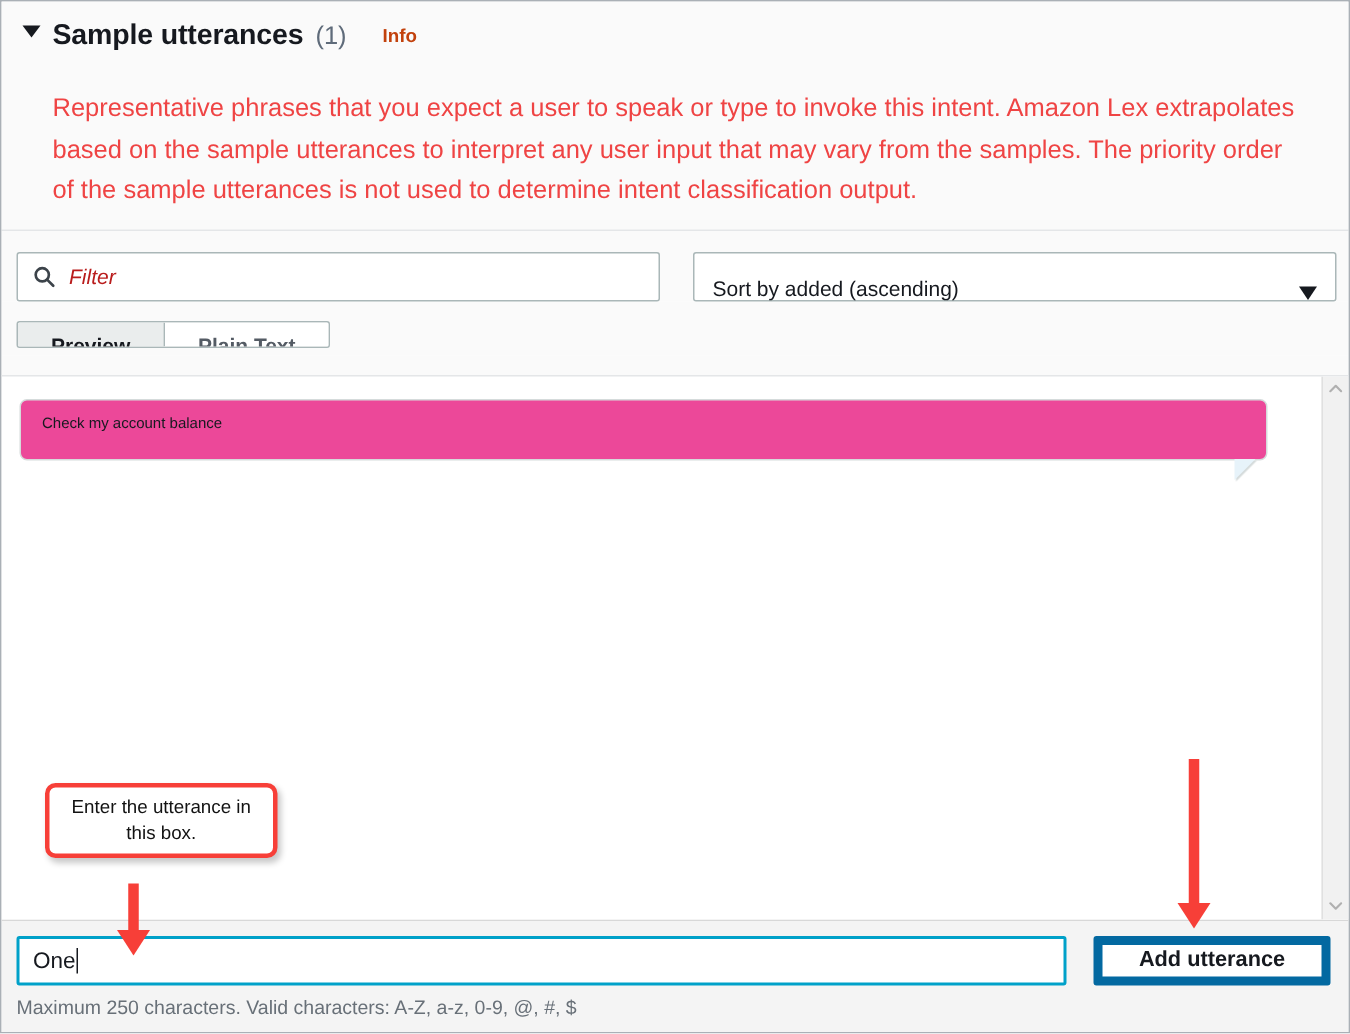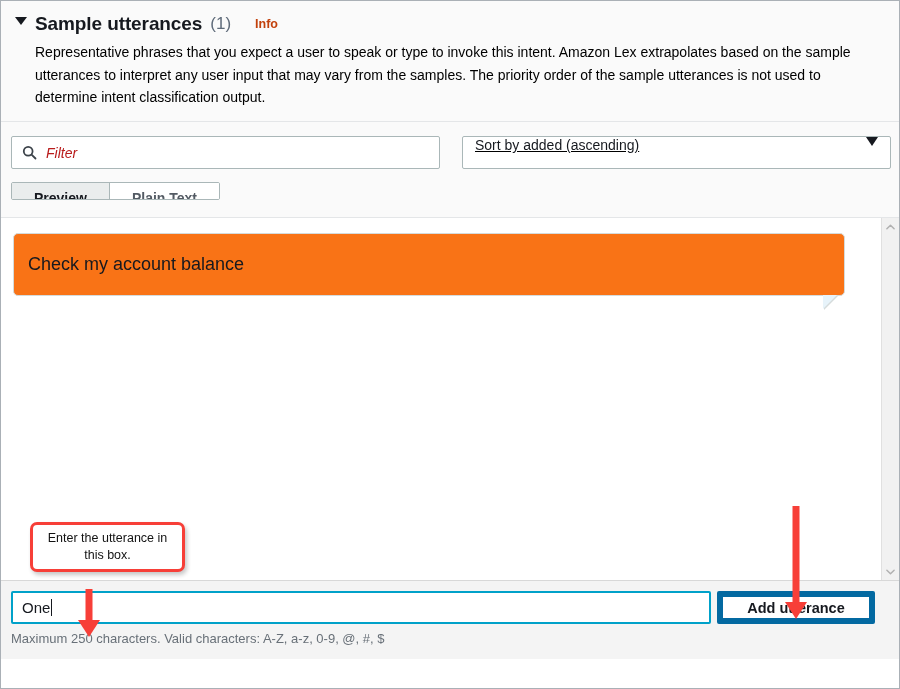--- a/index.html
+++ b/index.html
@@ -54,24 +54,24 @@
     font-weight: normal;
   }
   .info-link {
     font-size: 12.5px;
     font-weight: bold;
     color: #c2410c;
     cursor: pointer;
     margin-left: 16px;
   }
   .sec-desc {
-    margin: 6px 0 0 20px;
-    font-size: 14px;
+    margin: 23px 0 0 20px;
+    font-size: 17px;
     line-height: 1.62;
-    color: #000000;
+    color: #ef4444;
     max-width: 830px;
   }
 
   
   .hdivider {
     height: 1px;
     background: #e4e6e8;
     width: 100%;
   }
 
@@ -110,25 +110,24 @@
     color: #b91c1c;
   }
   .sort-box {
     flex: 0 0 429px;
     height: 33px;
     box-sizing: border-box;
     border: 1px solid #aab7b8;
     border-radius: 2px;
     background: #ffffff;
     display: flex;
-    align-items: flex-start;
+    align-items: flex-end;
     justify-content: space-between;
     padding: 0 12px;
     cursor: pointer;
-    text-decoration: underline;
   }
   .sort-val {
     font-size: 14px;
     color: #16191f;
   }
   .sel-caret {
     width: 0; height: 0;
     border-left: 6px solid transparent;
     border-right: 6px solid transparent;
     border-top: 9px solid #16191f;
@@ -174,25 +173,25 @@
     border-top: 1px solid #e4e6e8;
     padding: 15px 12px 0 12px;
     overflow: hidden;
   }
   .bubble-wrap {
     position: relative;
     width: 832px;
   }
   .bubble {
     position: relative;
-    background: #f97316;
+    background: #ec4899;
     border: 1px solid #d5dbdb;
     border-radius: 5px;
-    padding: 20px 14px;
-    font-size: 18px;
+    padding: 10px 14px;
+    font-size: 10px;
     color: #16191f;
     box-sizing: border-box;
     min-height: 41px;
   }
   .bubble-tail {
     position: absolute;
     right: 8px;
     bottom: -13px;
     width: 0; height: 0;
     border-left: 0 solid transparent;
@@ -229,21 +228,21 @@
   
   .footer {
     background: #f4f4f4;
     border-top: 1px solid #d8d8d8;
     padding: 10px 10px 6px 10px;
     box-sizing: border-box;
     height: 79px;
   }
   .input-row {
     display: flex;
-    gap: 6px;
+    gap: 18px;
     align-items: stretch;
   }
   .utt-input {
     flex: 0 0 700px;
     height: 33px;
     box-sizing: border-box;
     border: 2px solid #00a1c9;
     border-radius: 2px;
     background: #ffffff;
     display: flex;

